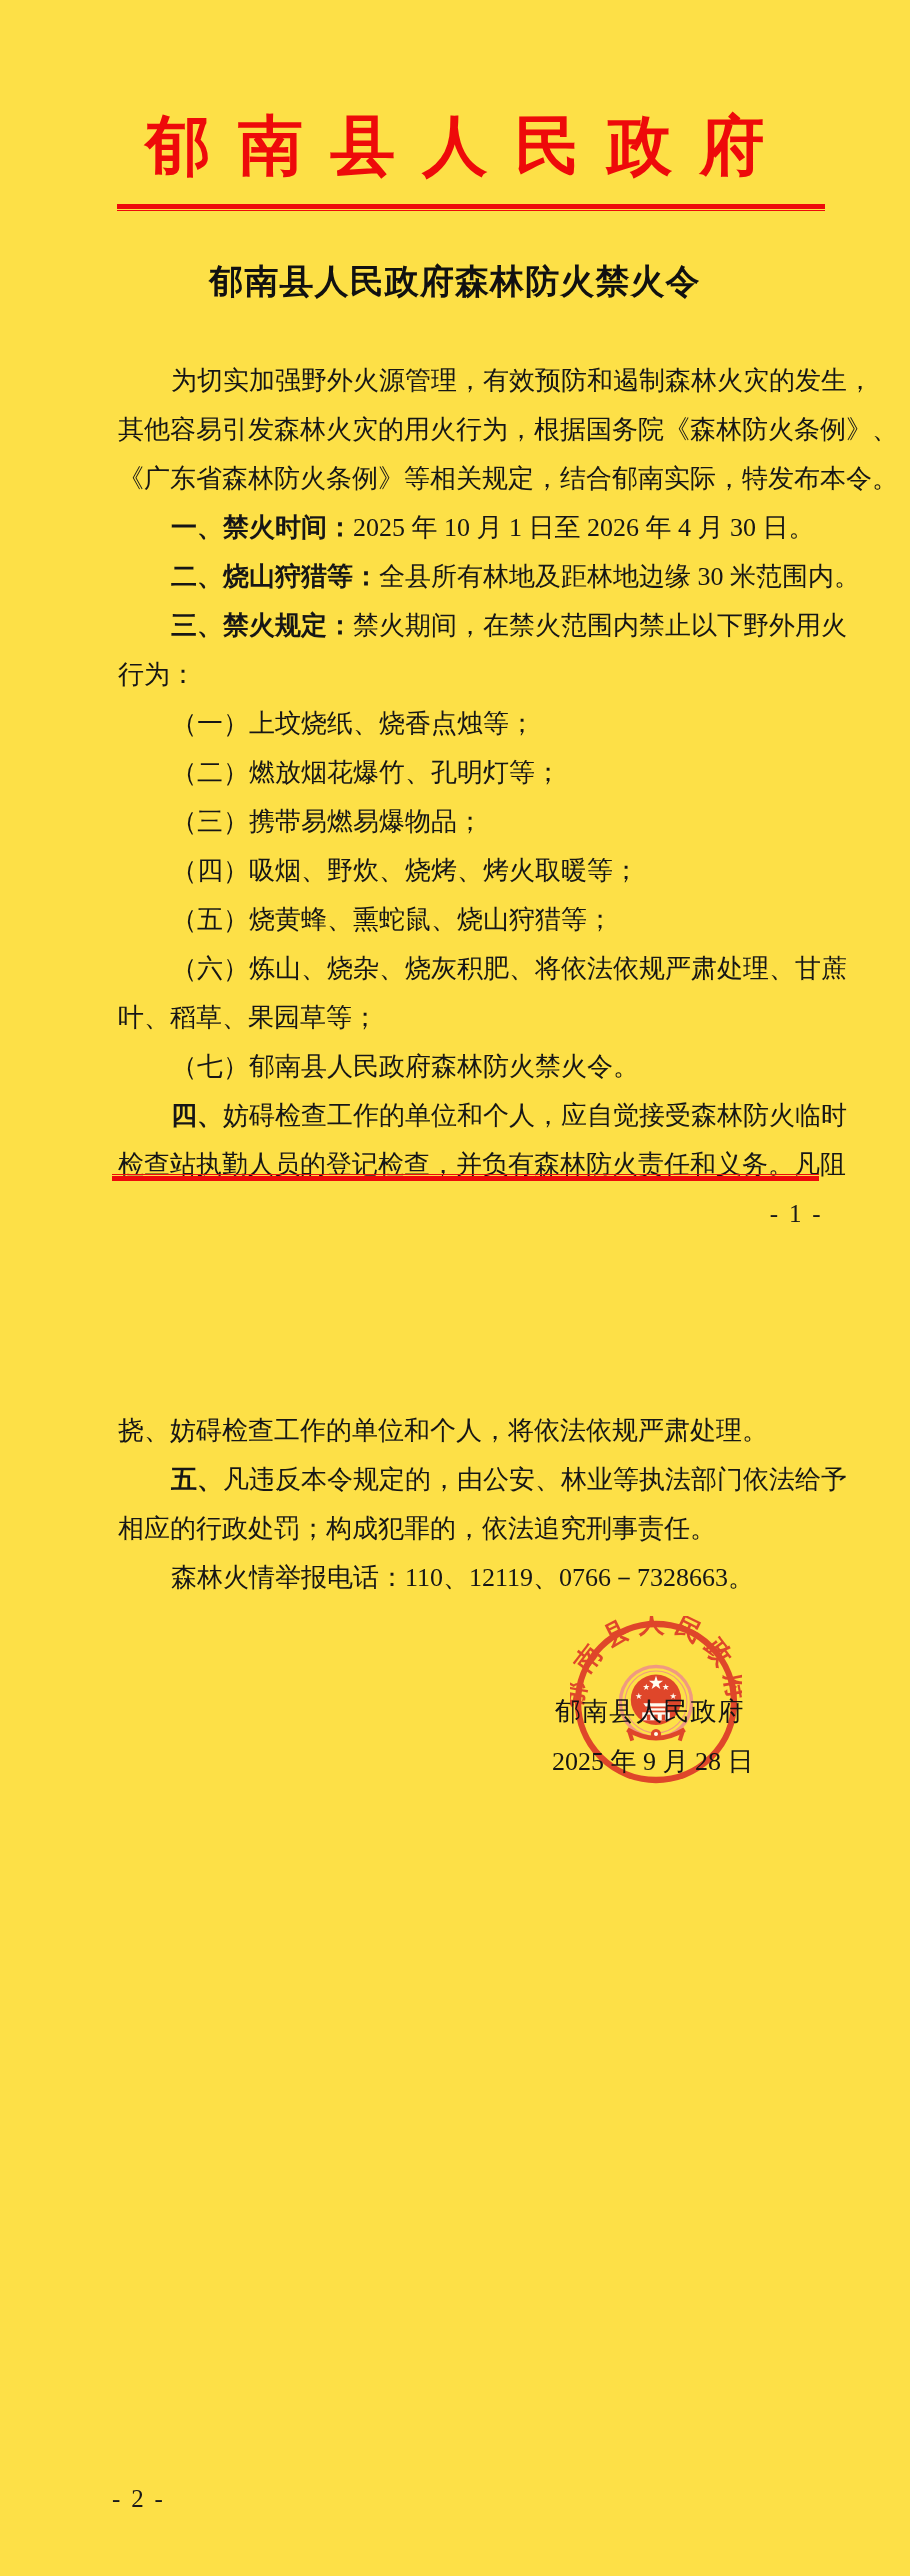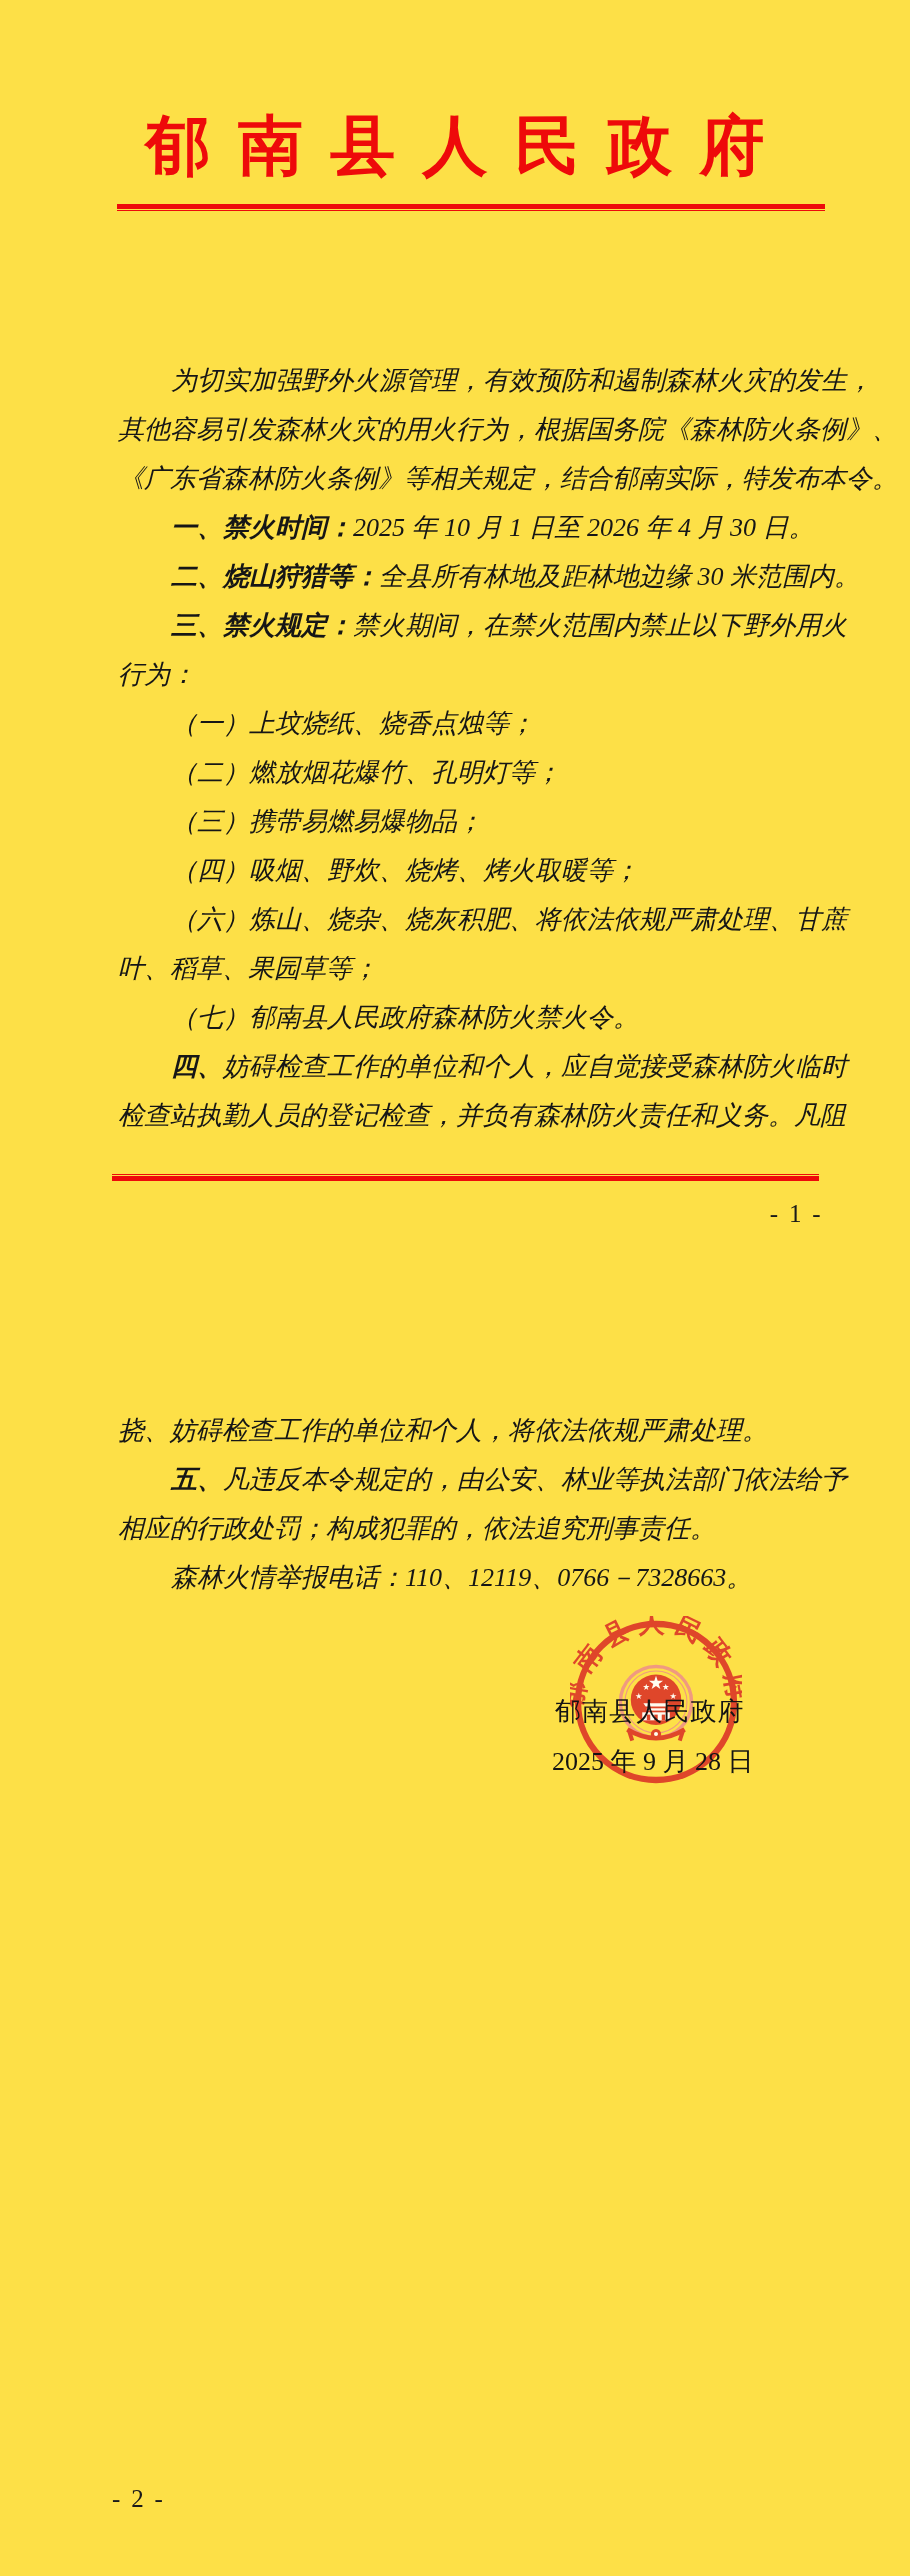--- a/index.html
+++ b/index.html
@@ -38,21 +38,20 @@
   .doc-title{
     position:absolute;top:259px;left:0;width:910px;
     text-align:center;
     font-size:34px;font-weight:bold;letter-spacing:1.1px;
     color:#111111;white-space:nowrap;
   }
   .body-block{
     position:absolute;left:118px;width:706px;
     font-size:26px;line-height:49px;
     color:#161616;
-    font-style:italic;
   }
   .p1{top:356px;}
   .p2{top:1406px;}
   .bline{white-space:nowrap;}
   .bline.indent{text-indent:53px;}
   .bline .hei{
     font-family:"Liberation Sans","DejaVu Sans",sans-serif;
     font-weight:700;font-size:26px;
   }
   .pageno{
@@ -77,33 +76,35 @@
 </style>
 </head>
 <body>
 
 <div id="canvas">
 
   <div class="letterhead">郁南县人民政府</div>
 
   <div class="rule rule-head"></div>
 
+  <div class="doc-title">郁南县人民政府森林防火禁火令</div>
 
   <div class="body-block p1">
       <div class="bline indent"><span class="fs">为切实加强野外火源管理，有效预防和遏制森林火灾的发生，</span></div>
       <div class="bline"><span class="fs">其他容易引发森林火灾的用火行为，根据国务院《森林防火条例》、</span></div>
       <div class="bline"><span class="fs">《广东省森林防火条例》等相关规定，结合郁南实际，特发布本令。</span></div>
       <div class="bline indent"><span class="hei">一、禁火时间：</span><span class="fs">2025 年 10 月 1 日至 2026 年 4 月 30 日。</span></div>
       <div class="bline indent"><span class="hei">二、烧山狩猎等：</span><span class="fs">全县所有林地及距林地边缘 30 米范围内。</span></div>
       <div class="bline indent"><span class="hei">三、禁火规定：</span><span class="fs">禁火期间，在禁火范围内禁止以下野外用火</span></div>
       <div class="bline"><span class="fs">行为：</span></div>
       <div class="bline indent"><span class="fs">（一）上坟烧纸、烧香点烛等；</span></div>
       <div class="bline indent"><span class="fs">（二）燃放烟花爆竹、孔明灯等；</span></div>
       <div class="bline indent"><span class="fs">（三）携带易燃易爆物品；</span></div>
       <div class="bline indent"><span class="fs">（四）吸烟、野炊、烧烤、烤火取暖等；</span></div>
+      <div class="bline indent"><span class="fs">（五）烧黄蜂、熏蛇鼠、烧山狩猎等；</span></div>
       <div class="bline indent"><span class="fs">（六）炼山、烧杂、烧灰积肥、将依法依规严肃处理、甘蔗</span></div>
       <div class="bline"><span class="fs">叶、稻草、果园草等；</span></div>
       <div class="bline indent"><span class="fs">（七）郁南县人民政府森林防火禁火令。</span></div>
       <div class="bline indent"><span class="hei">四、</span><span class="fs">妨碍检查工作的单位和个人，应自觉接受森林防火临时</span></div>
       <div class="bline"><span class="fs">检查站执勤人员的登记检查，并负有森林防火责任和义务。凡阻</span></div>
     </div>
 
   <div class="rule rule-foot"></div>
 
   <div class="pageno pn1">- 1 -</div>

